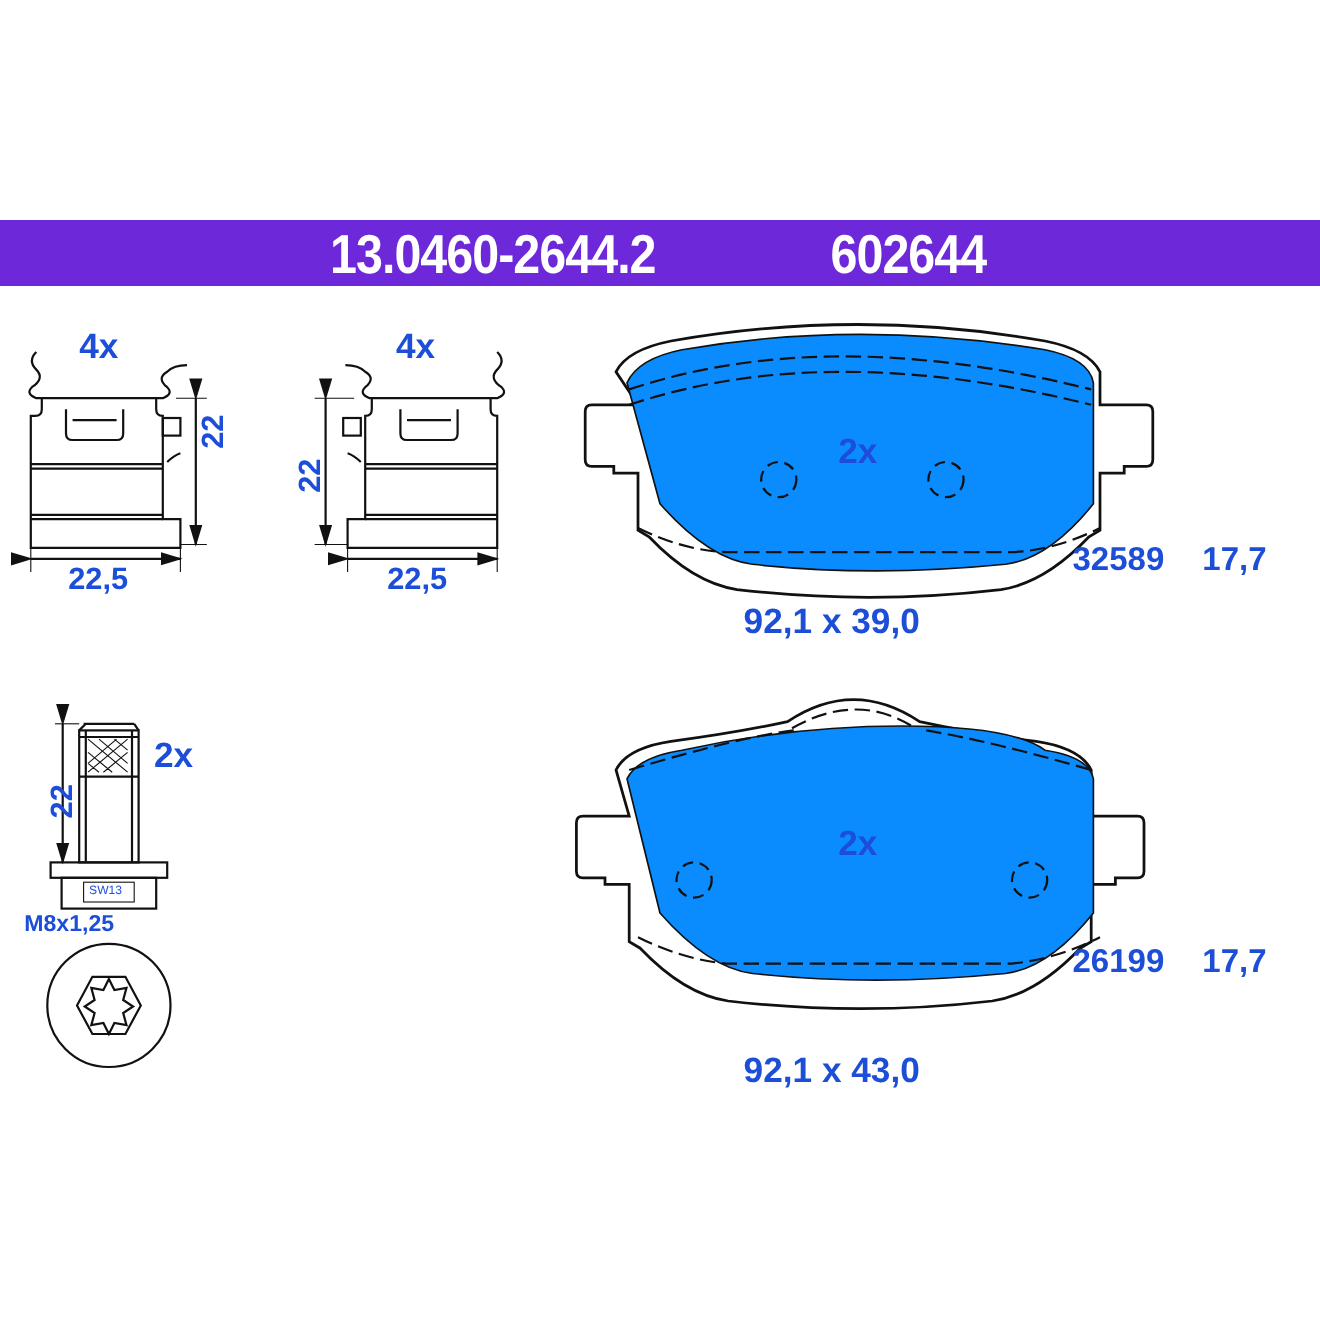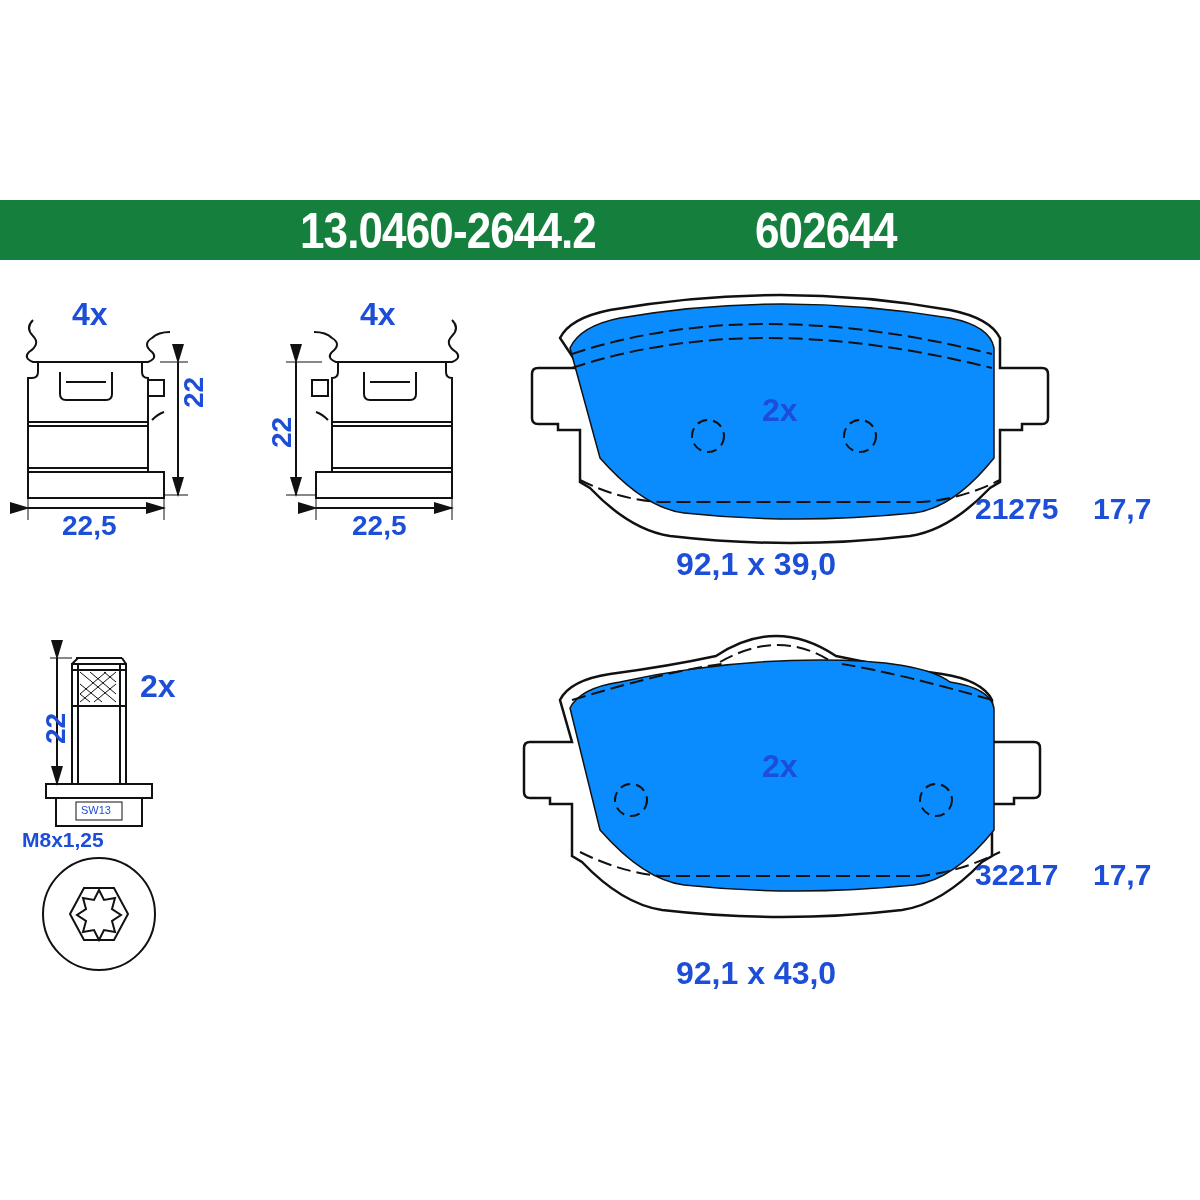--- a/index.html
+++ b/index.html
@@ -1,19 +1,19 @@
 <!DOCTYPE html>
 <html><head>
 <meta charset="utf-8">
 <style>
   html, body { margin: 0; padding: 0; background: #ffffff; }
   body { width: 1200px; height: 1200px; position: relative; overflow: hidden;
          font-family: "Liberation Sans", sans-serif; }
   .banner { position: absolute; left: 0; top: 200px; width: 1200px; height: 60px;
-            background: #15803d; color: #ffffff; }
+            background: #6d28d9; color: #ffffff; }
   .banner .code { position: absolute; top: 2px; font-weight: bold; font-size: 50px;
                   letter-spacing: -1px; transform: scaleX(0.88); transform-origin: left top; }
   .lbl { position: absolute; font-weight: bold; color: #1d4ed8; white-space: nowrap; }
   svg.drawing { position: absolute; left: 0; top: 0; }
 </style>
 </head>
 <body>
 
 <div class="banner">
   <span class="code" style="left:300px;">13.0460-2644.2</span>
@@ -95,20 +95,20 @@
 <span class="lbl" style="left:360px;top:296px;font-size:32px;">4x</span>
 <span class="lbl" style="left:266px;top:448px;font-size:28px;transform:rotate(-90deg);transform-origin:left top;">22</span>
 <span class="lbl" style="left:352px;top:510px;font-size:28px;">22,5</span>
 
 <span class="lbl" style="left:140px;top:668px;font-size:32px;">2x</span>
 <span class="lbl" style="left:40px;top:744px;font-size:28px;transform:rotate(-90deg);transform-origin:left top;">22</span>
 <span class="lbl" style="left:81px;top:804px;font-size:11px;font-weight:normal;">SW13</span>
 <span class="lbl" style="left:22px;top:828px;font-size:21px;">M8x1,25</span>
 
 <span class="lbl" style="left:762px;top:392px;font-size:32px;">2x</span>
-<span class="lbl" style="left:975px;top:492px;font-size:30px;">21275</span>
+<span class="lbl" style="left:975px;top:492px;font-size:30px;">32589</span>
 <span class="lbl" style="left:1093px;top:492px;font-size:30px;">17,7</span>
 <span class="lbl" style="left:676px;top:546px;font-size:32px;">92,1 x 39,0</span>
 
 <span class="lbl" style="left:762px;top:748px;font-size:32px;">2x</span>
-<span class="lbl" style="left:975px;top:858px;font-size:30px;">32217</span>
+<span class="lbl" style="left:975px;top:858px;font-size:30px;">26199</span>
 <span class="lbl" style="left:1093px;top:858px;font-size:30px;">17,7</span>
 <span class="lbl" style="left:676px;top:955px;font-size:32px;">92,1 x 43,0</span>
 
 </body></html>

